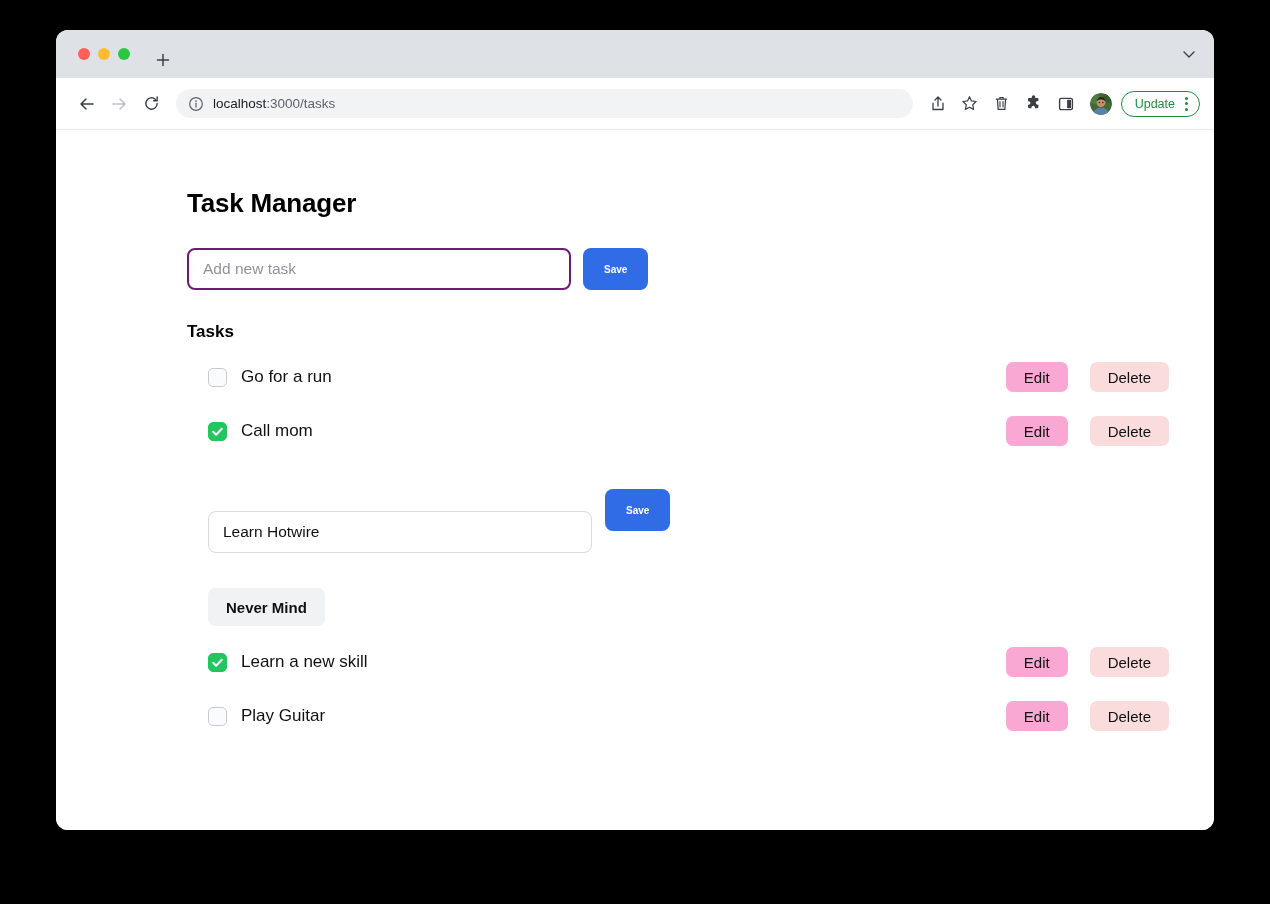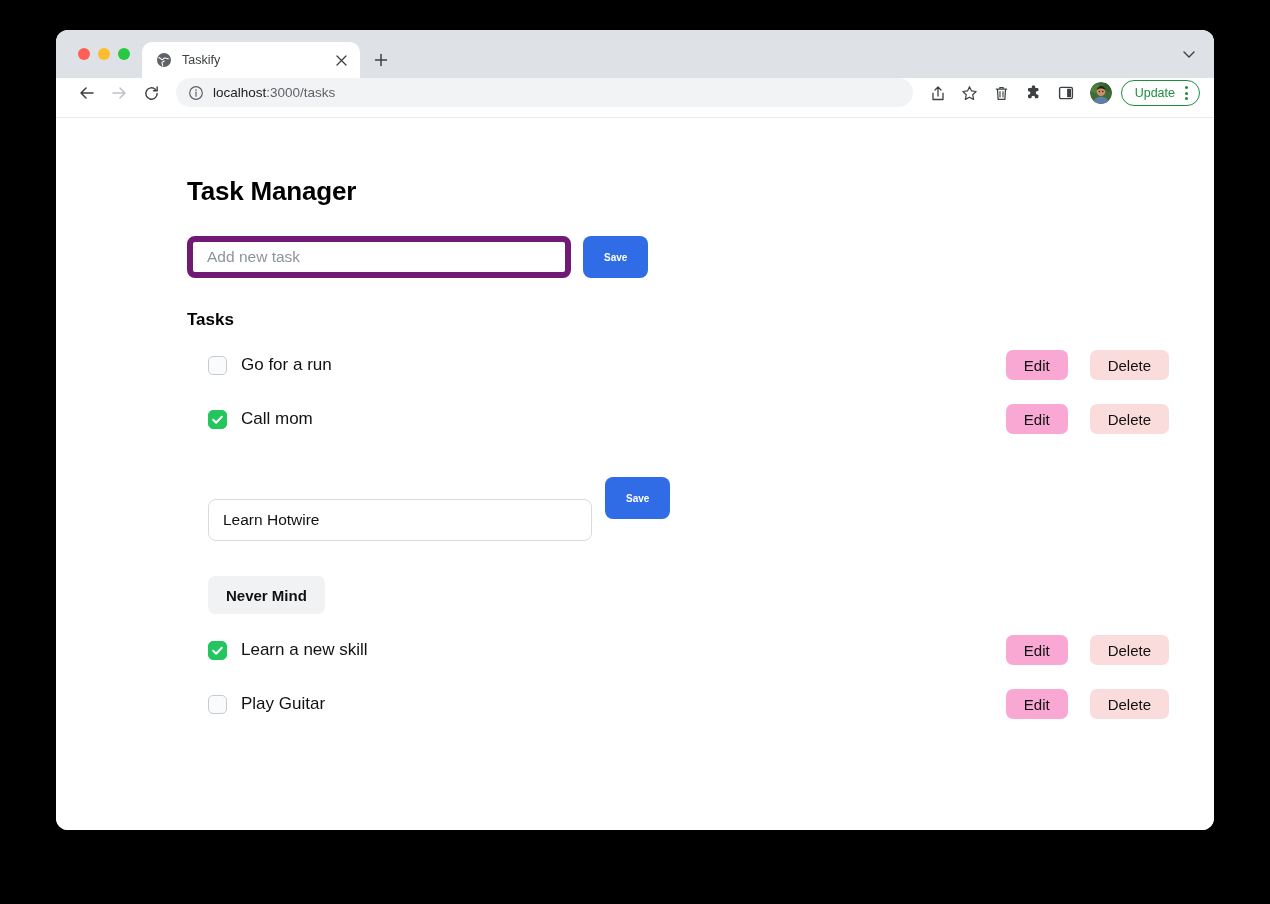--- a/index.html
+++ b/index.html
@@ -90,25 +90,25 @@
     margin-left: auto;
     height: 48px;
     display: flex;
     align-items: center;
     padding-right: 18px;
     color: #3c4043;
   }
 
   
   .toolbar {
-    height: 40px;
+    height: 52px;
     background: #ffffff;
     border-bottom: 1px solid #e8eaed;
     display: flex;
-    align-items: flex-start;
+    align-items: center;
     padding: 0 14px 0 16px;
     box-sizing: border-box;
     flex: 0 0 auto;
     gap: 2px;
   }
   .nav-btn {
     width: 30px; height: 30px;
     display: flex; align-items: center; justify-content: center;
     border-radius: 50%;
     color: #3c4043;
@@ -198,21 +198,21 @@
   .add-form {
     display: flex;
     align-items: center;
     gap: 12px;
     margin-top: 32px;
   }
   .text-input {
     width: 384px;
     height: 42px;
     box-sizing: border-box;
-    border: 6px solid #701a75;
+    border: 2px solid #701a75;
     border-radius: 8px;
     padding: 0 14px;
     font-size: 15.5px;
     font-family: "Liberation Sans", sans-serif;
     color: #4c1d95;
     background: #ffffff;
     outline: none;
   }
   .text-input::placeholder { color: #8e939c; }
 
@@ -338,34 +338,20 @@
 
 <div class="browser-window">
 
   <div class="tab-strip">
     <div class="traffic-lights">
       <span class="light red"></span>
       <span class="light yellow"></span>
       <span class="light green"></span>
     </div>
 
-    <div class="tab">
-      <span class="tab-favicon">
-        <svg width="16" height="16" viewBox="0 0 16 16">
-          <circle cx="8" cy="8" r="7" fill="#5f6368"></circle>
-          <path d="M3 5.5c1.6.9 2.2 2.2 3.4 2.1 1.2-.1 1-1.5 2.2-1.6 1.2-.1 2.1 1 3.6.6M6.6 13.6c.3-1.4-.8-1.9-.6-3 .2-1.1 1.6-.6 2.1-1.7" stroke="#ffffff" stroke-width="1.1" fill="none" stroke-linecap="round"></path>
-        </svg>
-      </span>
-      <span class="tab-title">Taskify</span>
-      <span class="tab-close">
-        <svg width="11" height="11" viewBox="0 0 11 11">
-          <path d="M1 1L10 10M10 1L1 10" stroke="#3c4043" stroke-width="1.3" stroke-linecap="round"></path>
-        </svg>
-      </span>
-    </div>
 
     <div class="new-tab">
       <svg width="14" height="14" viewBox="0 0 14 14">
         <path d="M7 1.5v11M1.5 7h11" stroke="#3c4043" stroke-width="1.5" stroke-linecap="round"></path>
       </svg>
     </div>
 
     <div class="tab-strip-right">
       <svg width="14" height="14" viewBox="0 0 14 14">
         <path d="M2 5l5 5 5-5" stroke="#3c4043" stroke-width="1.4" fill="none" stroke-linecap="round" stroke-linejoin="round"></path>

